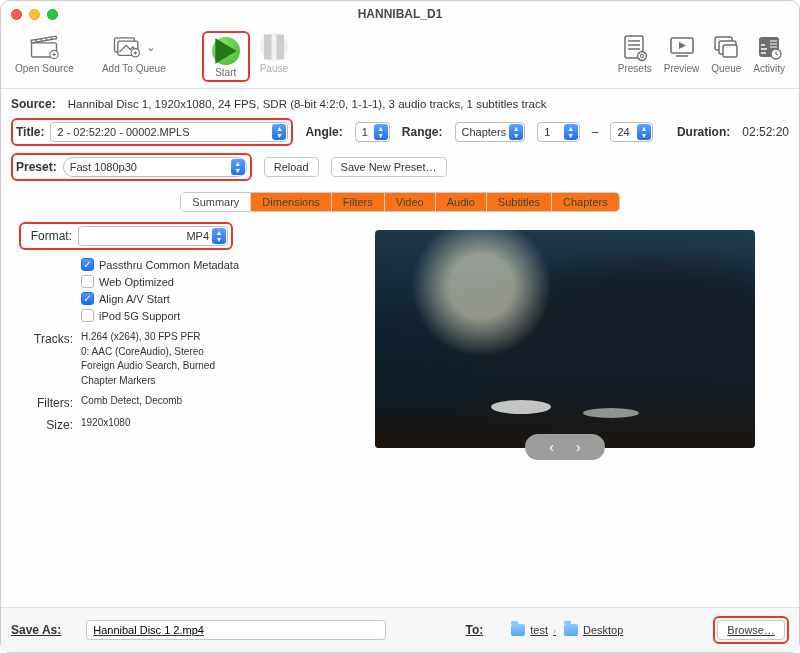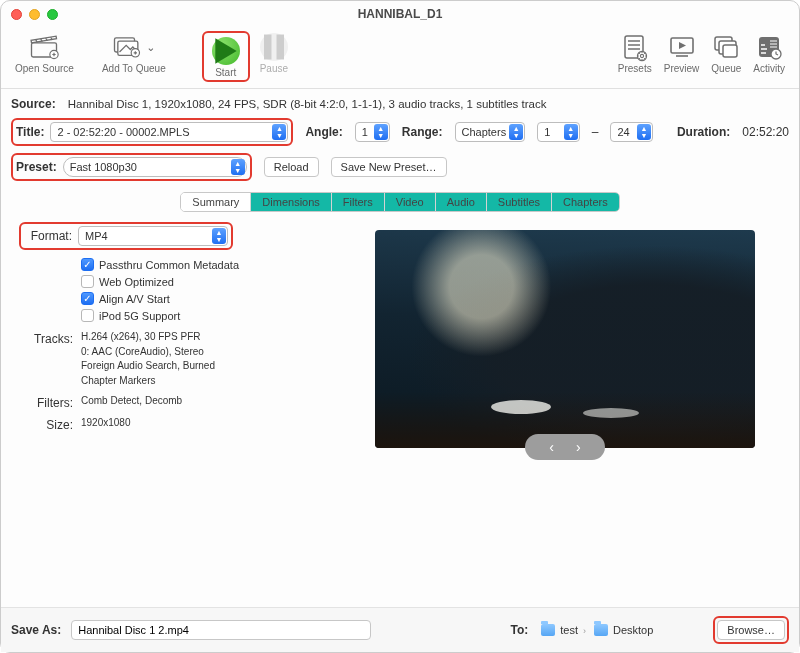--- a/index.html
+++ b/index.html
@@ -82,21 +82,21 @@
   }
   .select.small{ padding-right:18px; }
   .btn {
     height:20px; border:1px solid #c7c7c7; border-radius:4px; background:#fff;
     font-size:11px; padding: 0 9px; display:flex; align-items:center; color:#333;
   }
   .hl-wide { border:2px solid #e23a2f; border-radius:6px; padding:2px 3px; display:inline-flex; align-items:center; gap:6px;}
   
   .tabs { display:flex; justify-content:center; margin: 4px 0 10px; }
   .tabgrp { display:flex; border:1px solid #c8c8c8; border-radius:5px; overflow:hidden; }
-  .tab { padding:3px 11px; font-size:11px; color:#444; border-right:1px solid #d3d3d3; background:#14b8a6;}
+  .tab { padding:3px 11px; font-size:11px; color:#444; border-right:1px solid #d3d3d3; background:#f97316;}
   .tab:last-child{ border-right:none; }
   .tab.active { background:#fff; font-weight:500; }
   
   .summary { display:flex; gap:10px; padding: 0 8px; flex:1;}
   .left { width: 320px; }
   .formrow { display:flex; align-items:flex-start; gap:8px; margin-bottom:5px; }
   .formrow .flbl { width:54px; text-align:right; font-size:12px; color:#333; padding-top:2px;}
   .chk { display:flex; align-items:center; gap:5px; font-size:11px; color:#333; margin-bottom:4px;}
   .chkbox {
     width:13px; height:13px; border:1px solid #b7b7b7; border-radius:3px; background:#fff;
@@ -126,21 +126,21 @@
   }
   .navpill {
     margin-top:-14px;
     width:80px; height:26px; border-radius:13px; background:#9d9d9d;
     display:flex; align-items:center; justify-content:center; gap:22px;
     color:#fff; font-size:14px; position:relative; z-index:3;
   }
   
   .bottom {
     border-top:1px solid #e3e3e3; background:#f7f7f7;
-    padding:8px 10px; display:flex; align-items:center; gap:10px;
+    padding:8px 10px; display:flex; align-items:center; gap:25px;text-decoration:underline;
   }
   .txtin {
     flex:0 0 300px;
     height:20px; border:1px solid #c7c7c7; border-radius:4px; background:#fff;
     font-size:11px; padding:0 6px;
   }
   .folder { width:14px; height:12px; display:inline-block;
     background: linear-gradient(#8ec8ff,#56a6f4); border-radius:2px;
     position:relative; vertical-align:middle; margin:0 3px;
   }
@@ -339,21 +339,21 @@
         <div class="tab">Subtitles</div>
         <div class="tab">Chapters</div>
       </div>
     </div>
 
     <div class="summary">
       <div class="left">
 
         <div class="hl-wide" style="margin-bottom:8px;">
           <span class="flbl" style="width:48px;text-align:right;display:inline-block;">Format:</span>
-          <div class="select" style="width:150px;">
+          <div class="select" style="width:150px;justify-content:flex-end;">
             <span>MP4</span>
             <span class="arr">▲<br>▼</span>
           </div>
         </div>
 
         <div style="margin-left:62px;">
           <div class="chk">
             <span class="chkbox on">✓</span>
             <span>Passthru Common Metadata</span>
           </div>

